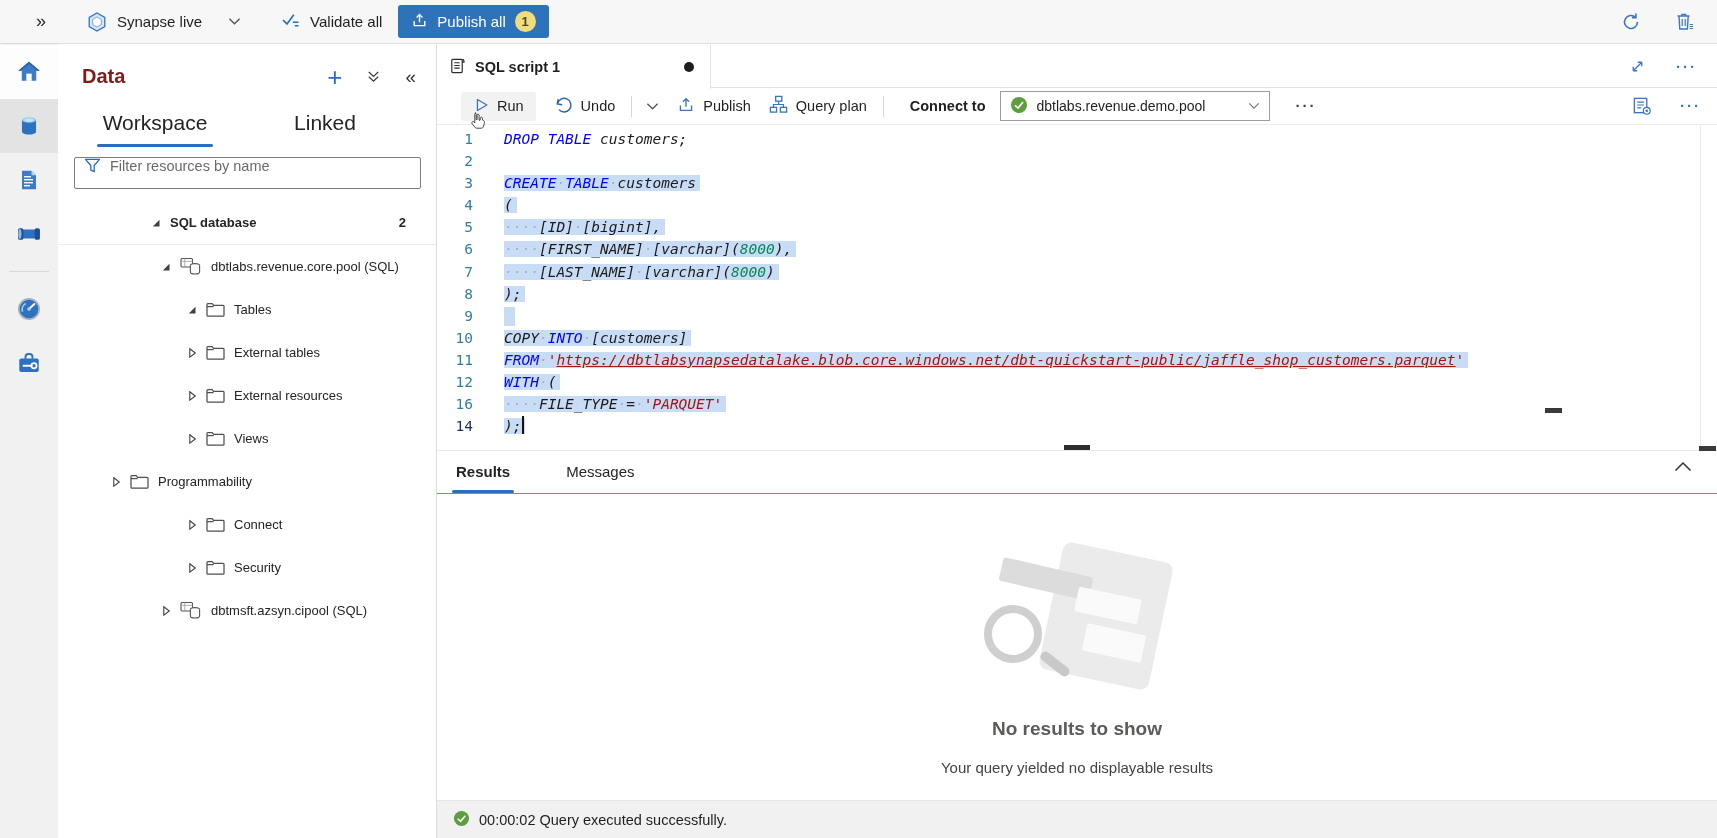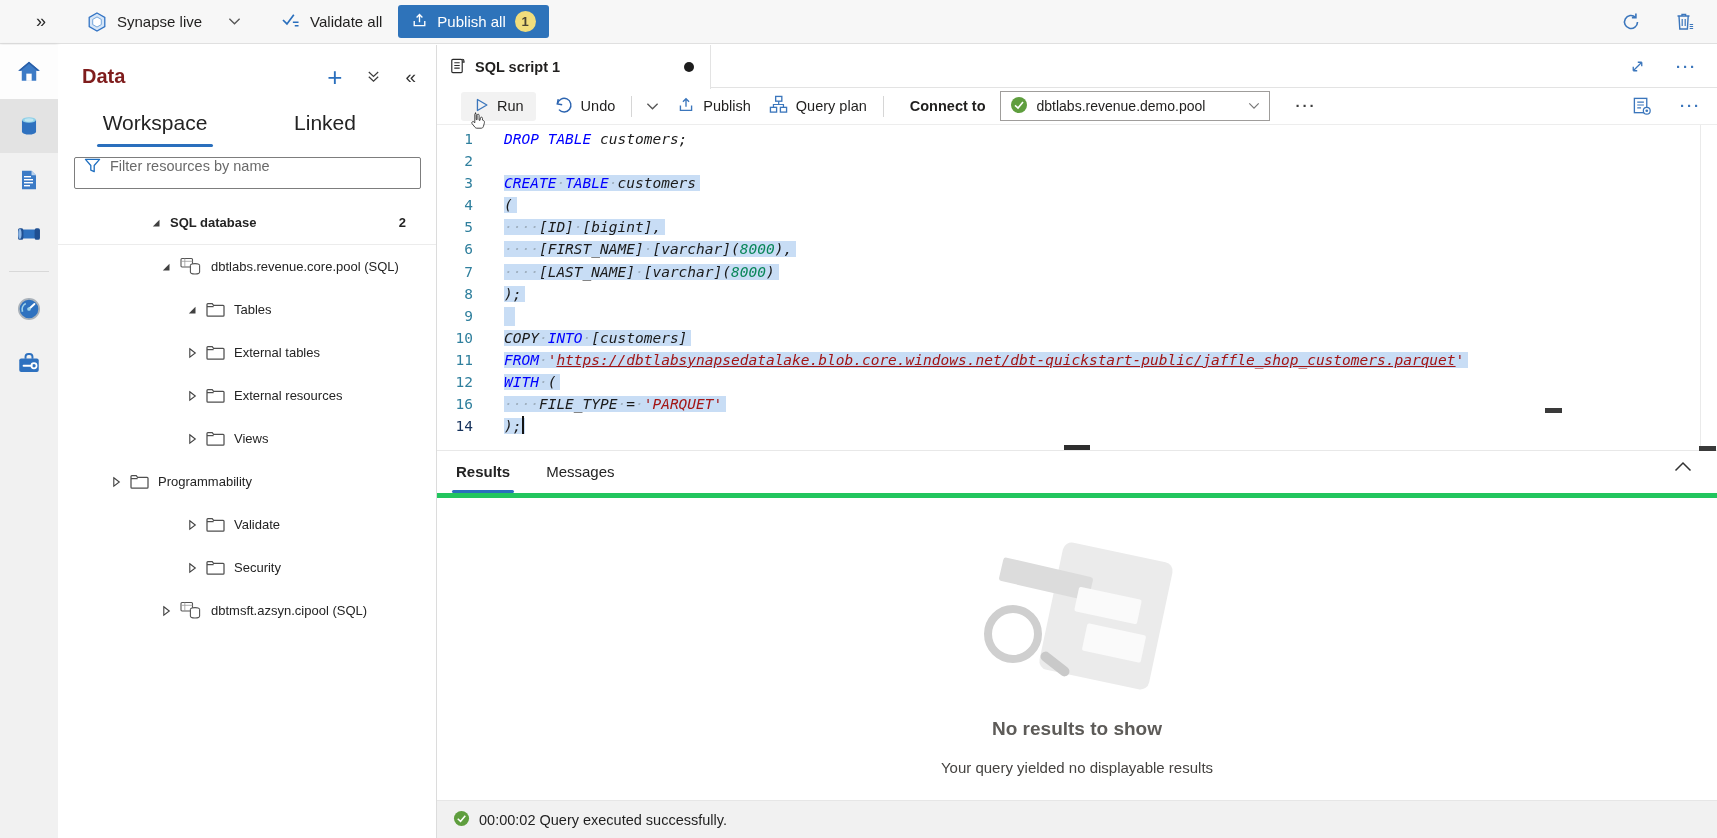--- a/index.html
+++ b/index.html
@@ -103,21 +103,21 @@
   .caret { display:inline-block; width:2px; height:18px; background:#141414; vertical-align:-3px; margin-left:1px; }
   .ov-ruler { position:absolute; right:16px; top:0; bottom:0; border-left:1px solid #eaeaea; }
   .ov-mark { position:absolute; left:1108px; top:283px; width:17px; height:5px; background:#3a3a3a; }
   .split-handle { position:absolute; top:400px; left:calc(50% - 13px); width:26px; height:5px; background:#2e2e2e;
                   z-index:4; cursor:row-resize; }
   .corner-dash { position:absolute; top:401px; right:1px; width:17px; height:5px; background:#3a3a3a; z-index:4; }
 
   
   .results { position:absolute; top:405px; left:0; right:0; bottom:38px; background:#fff;
              border-top:1px solid #e8e8e8; }
-  .rtabs { display:flex; padding-left:15px; border-bottom:5px solid #22c55e; }
+  .rtabs { display:flex; padding-left:15px; border-bottom:1px solid #22c55e;gap:20px; }
   .rtab { font-size:15px; padding:12px 4px 13px; margin-right:28px; position:relative; cursor:pointer; color:#242424; }
   .rtab.active { font-weight:700; }
   .rtab.active::after { content:""; position:absolute; left:0; right:0; bottom:0; height:3px; background:#2a6fbd;
              border-radius:2px; }
   .collapse-btn { position:absolute; right:25px; top:10px; display:flex; cursor:pointer; }
   .illus { position:absolute; left:calc(50% - 105px); top:100px; width:220px; height:150px; }
   .card { position:absolute; left:78px; top:0; width:112px; height:130px; background:#ebebeb; border-radius:9px;
           transform:rotate(12deg); }
   .card-bar { position:absolute; left:28px; top:16px; width:92px; height:24px; background:#dcdcdc; border-radius:3px;
           transform:rotate(13deg); }
@@ -384,21 +384,21 @@
             <svg viewBox="0 0 12 12" width="12" height="12">
               <path d="M3.8 1.8 9.3 6 3.8 10.2z" fill="none" stroke="#404040" stroke-width="1.1"></path>
             </svg>
           </span>
           <span class="tree-icon">
             <svg viewBox="0 0 19 15" width="19" height="15">
               <path d="M1 13.2V2.4c0-.5.4-.9.9-.9h4.3l1.4 1.8h9.5c.5 0 .9.4.9.9v9c0 .5-.4.9-.9.9H1.9c-.5 0-.9-.4-.9-.9z" fill="none" stroke="#4f4f4f" stroke-width="1.25"></path>
               <path d="M1 4.6h6.6" stroke="#4f4f4f" stroke-width="1.25"></path>
             </svg>
           </span>
-          <span>Validate</span>
+          <span>Connect</span>
         </div>
         <div class="tree-row" style="padding-left: 128px;">
           <span class="tree-arrow">
             <svg viewBox="0 0 12 12" width="12" height="12">
               <path d="M3.8 1.8 9.3 6 3.8 10.2z" fill="none" stroke="#404040" stroke-width="1.1"></path>
             </svg>
           </span>
           <span class="tree-icon">
             <svg viewBox="0 0 19 15" width="19" height="15">
               <path d="M1 13.2V2.4c0-.5.4-.9.9-.9h4.3l1.4 1.8h9.5c.5 0 .9.4.9.9v9c0 .5-.4.9-.9.9H1.9c-.5 0-.9-.4-.9-.9z" fill="none" stroke="#4f4f4f" stroke-width="1.25"></path>

